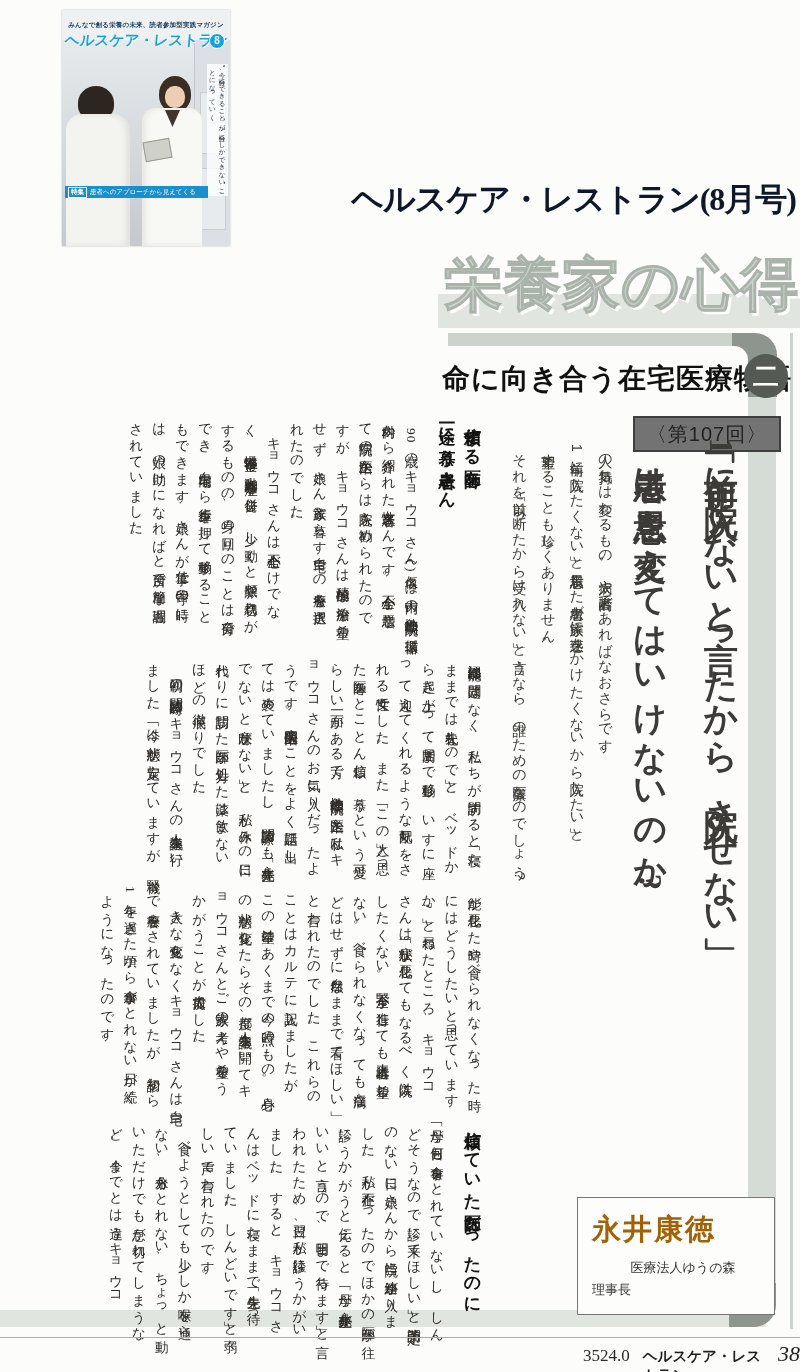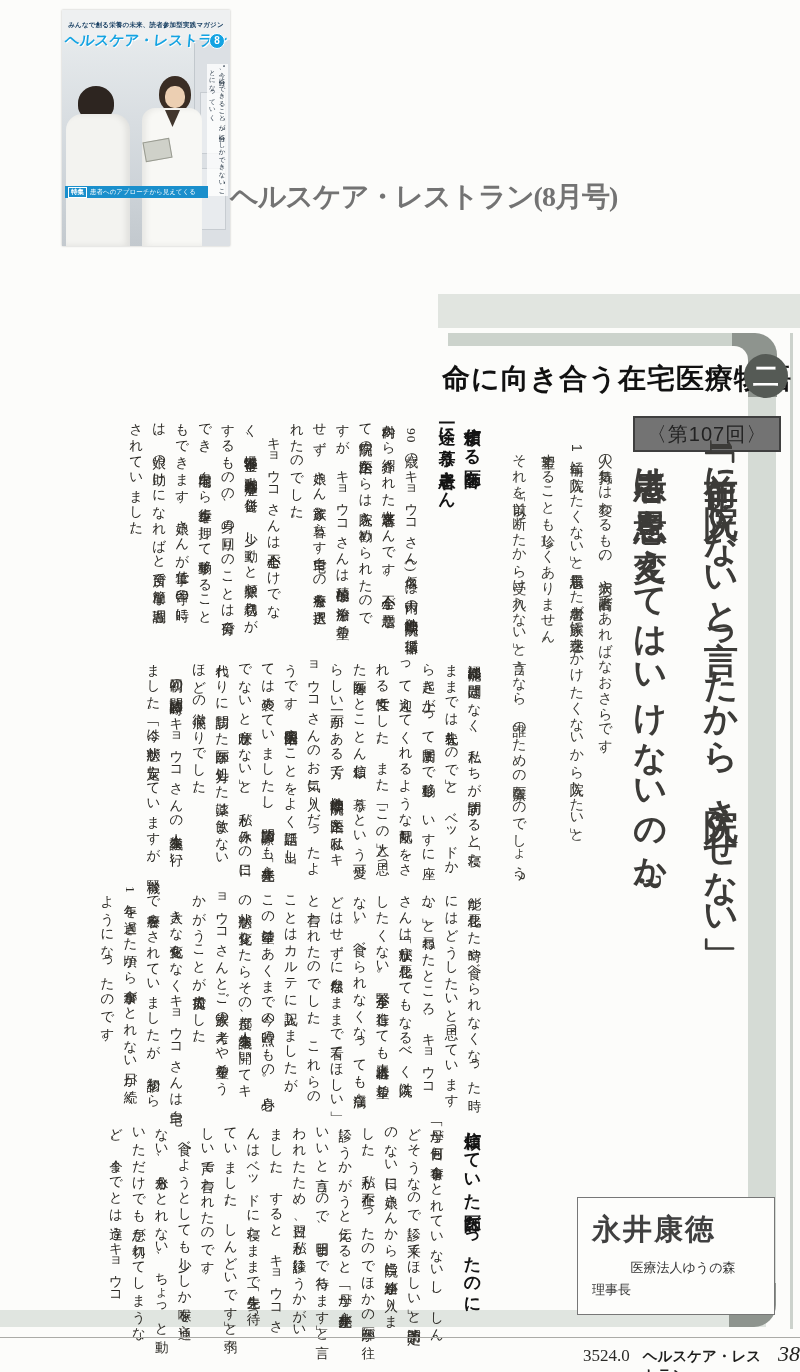--- a/index.html
+++ b/index.html
@@ -23,21 +23,21 @@
   .cover-tagline { position: absolute; left: 2px; top: 11px; width: 164px; text-align: center; font-size: 6.5px; font-weight: bold; color: #123a5e; letter-spacing: .2px; }
   .cover-title { position: absolute; left: 3px; top: 21px; width: 148px; font-size: 14.5px; font-weight: 800; color: #13a3e2; transform: skewX(-5deg); text-shadow: 1px 1px 0 #fff; white-space: nowrap; }
   .issue-badge { position: absolute; right: 5px; top: 23px; width: 16px; height: 16px; border-radius: 50%; background: #13a3e2; border: 1px solid #fff; color: #fff; font-size: 10px; font-weight: bold; text-align: center; line-height: 14px; }
   .cover-side-copy { position: absolute; right: 2px; top: 54px; height: 132px; writing-mode: vertical-rl; font-size: 6.5px; line-height: 1.5; color: #1d2d3d; background: rgba(255,255,255,.78); padding: 1px; }
   .feature-bar { position: absolute; left: 3px; top: 176px; width: 143px; height: 12px; background: #1a8fcc; color: #fff; font-size: 6.5px; display: flex; align-items: center; gap: 3px; padding: 0 3px; white-space: nowrap; }
   .feature-label { border: 1px solid #fff; padding: 0 2px; font-weight: bold; }
   .feature-title { position: absolute; left: 2px; top: 189px; font-size: 21px; line-height: 22px; font-weight: 800; color: #18a2df; letter-spacing: 1px;
     text-shadow: -1px -1px 0 #fff, 1px -1px 0 #fff, -1px 1px 0 #fff, 1px 1px 0 #fff, 2px 2px 1px rgba(255,255,255,.85); }
 
   
-  .caption { position: absolute; left: 230px; top: 178px; width: 566px; font-family: "Liberation Serif", serif; font-size: 28px; font-weight: bold; color: #737373; white-space: nowrap; text-align: left; letter-spacing: -1px; }
+  .caption { position: absolute; left: 230px; top: 178px; width: 566px; font-family: "Liberation Serif", serif; font-size: 32px; font-weight: bold; color: #0f172a; white-space: nowrap; text-align: right; letter-spacing: -1px; }
 
   
   .wm-strip { position: absolute; left: 438px; top: 294px; width: 362px; height: 34px; background: #e1e5e0; }
   .watermark { position: absolute; left: 444px; top: 252px; font-size: 58px; font-weight: bold; line-height: 1.1; letter-spacing: 1px; color: #ccd4cc; -webkit-text-stroke: 1px #aab3aa; text-shadow: 3px 3px 0 #ffffff; white-space: nowrap; }
 
   
   .frame-subbar { position: absolute; left: 448px; top: 333px; width: 286px; height: 13px; background: #ccd3cc; }
   .frame-corner-tr { position: absolute; left: 732px; top: 333px; width: 45px; height: 64px; background: #8e948e; border-top-right-radius: 22px; }
   .frame-corner-tr .cut { position: absolute; left: 0; top: 13px; width: 16px; height: 51px; background: #fcfcfa; border-top-right-radius: 14px; }
   .frame-right-bar { position: absolute; left: 748px; top: 397px; width: 28px; height: 892px; background: #d5dbd5; }
@@ -61,21 +61,21 @@
   
   .band { position: absolute; left: 6px; width: 479px; height: 218px; writing-mode: vertical-rl; text-orientation: mixed; font-family: "Liberation Serif", serif; font-size: 13.5px; line-height: 1.7; letter-spacing: 1px; color: #2c2a25; }
   .band-a { top: 414px; } .band-b { top: 654px; } .band-c { top: 886px; } .band-d { top: 1118px; }
   .band p { margin: 0; }
   .band p.indent { text-indent: 1em; }
   .band h3 { font-family: "Liberation Sans", sans-serif; font-size: 17px; font-weight: 800; letter-spacing: 1px; color: #141414; margin: 0 0 0 12px; line-height: 1.5; }
   .band h3 span { display: block; }
 
   
   .author-box { position: absolute; left: 577px; top: 1197px; width: 198px; height: 118px; border: 1px solid #777; background: #fdfdfb; padding: 12px 0 0 14px; z-index: 2; }
-  .author-name { font-size: 29px; font-weight: 800; color: #404040; letter-spacing: 2px; }
+  .author-name { font-size: 29px; font-weight: 800; color: #a16207; letter-spacing: 2px; }
   .author-org { font-size: 13px; color: #333; margin-top: 9px; text-align: center; }
   .author-title { font-size: 13px; color: #333; margin-top: 4px; }
   .footer-rule { position: absolute; left: 0; top: 1337px; width: 800px; height: 1px; background: #ababa7; }
   .footer { position: absolute; left: 583px; top: 1341px; display: flex; align-items: baseline; gap: 13px; }
   .footer-date { font-family: "Liberation Serif", serif; font-size: 17px; color: #2b2b28; }
   .footer-mag { font-size: 14.5px; font-weight: bold; color: #1e1e1c; }
   .footer-page { font-family: "Liberation Serif", serif; font-style: italic; font-size: 22px; color: #22221f; }
 </style>
 </head>
 <body>
@@ -102,20 +102,21 @@
     <div class="cover-side-copy">“今、自分にできること”が“自分にしかできない”ことになっていく</div>
     <div class="feature-bar">
       <span class="feature-label">特集</span>
       <span>患者へのアプローチから見えてくる</span>
     </div>
   </div>
 
   <h1 class="caption">ヘルスケア・レストラン(8月号)</h1>
 
   <div class="wm-strip"></div>
+  <div class="watermark">栄養家の心得</div>
 
   <div class="frame-subbar"></div>
   <div class="frame-corner-tr">
       <div class="cut"></div>
     </div>
   <div class="frame-right-bar"></div>
   <div class="frame-outer-line"></div>
   <div class="frame-bottom-band"></div>
   <div class="frame-corner-br">
       <div class="cut"></div>

